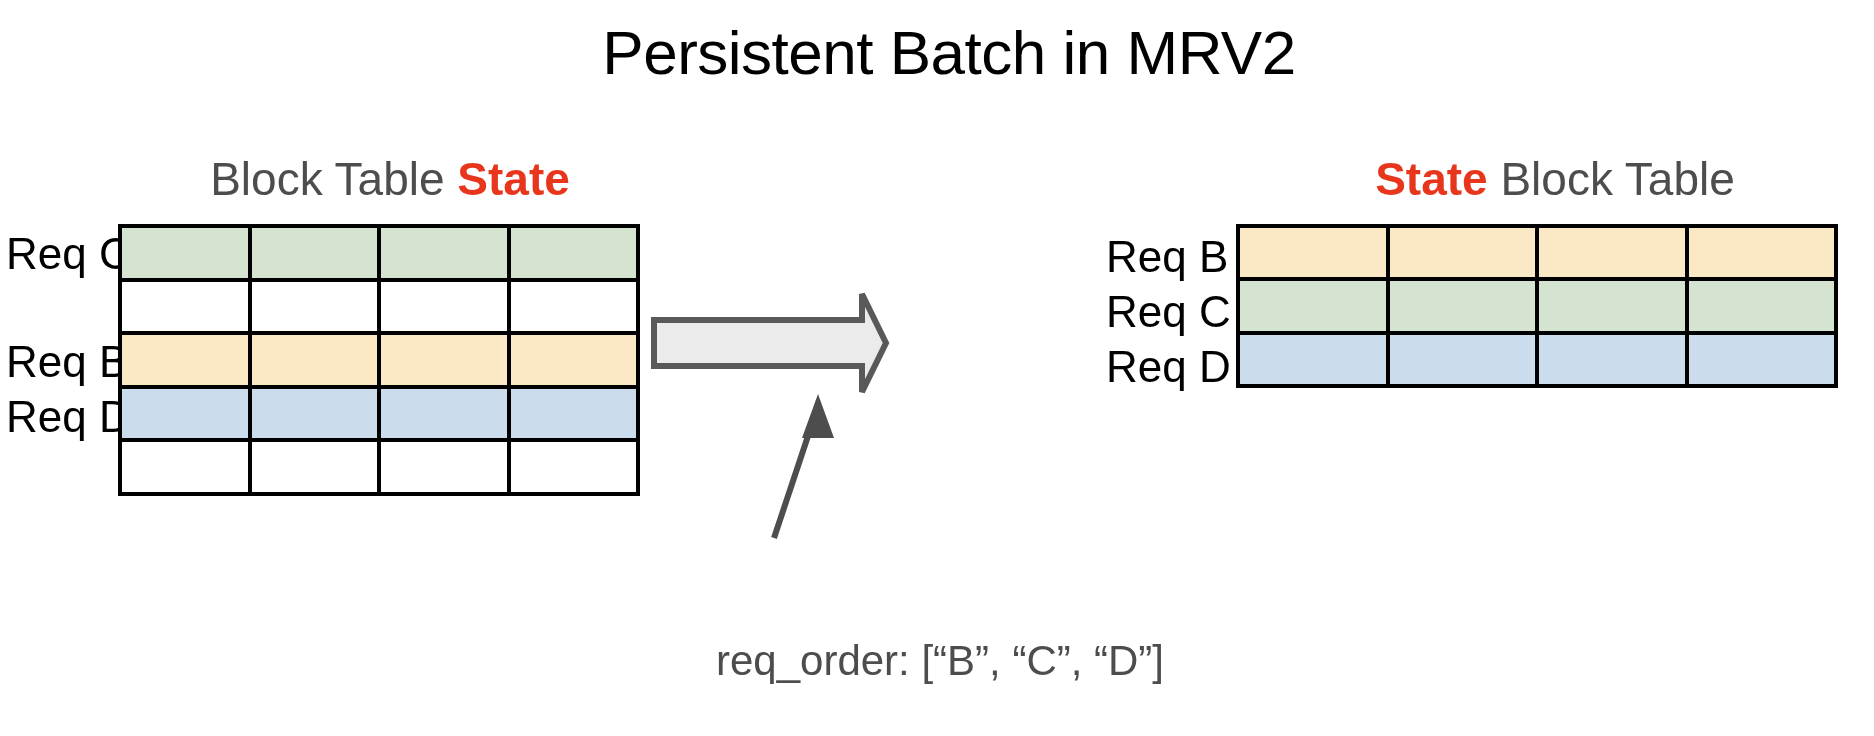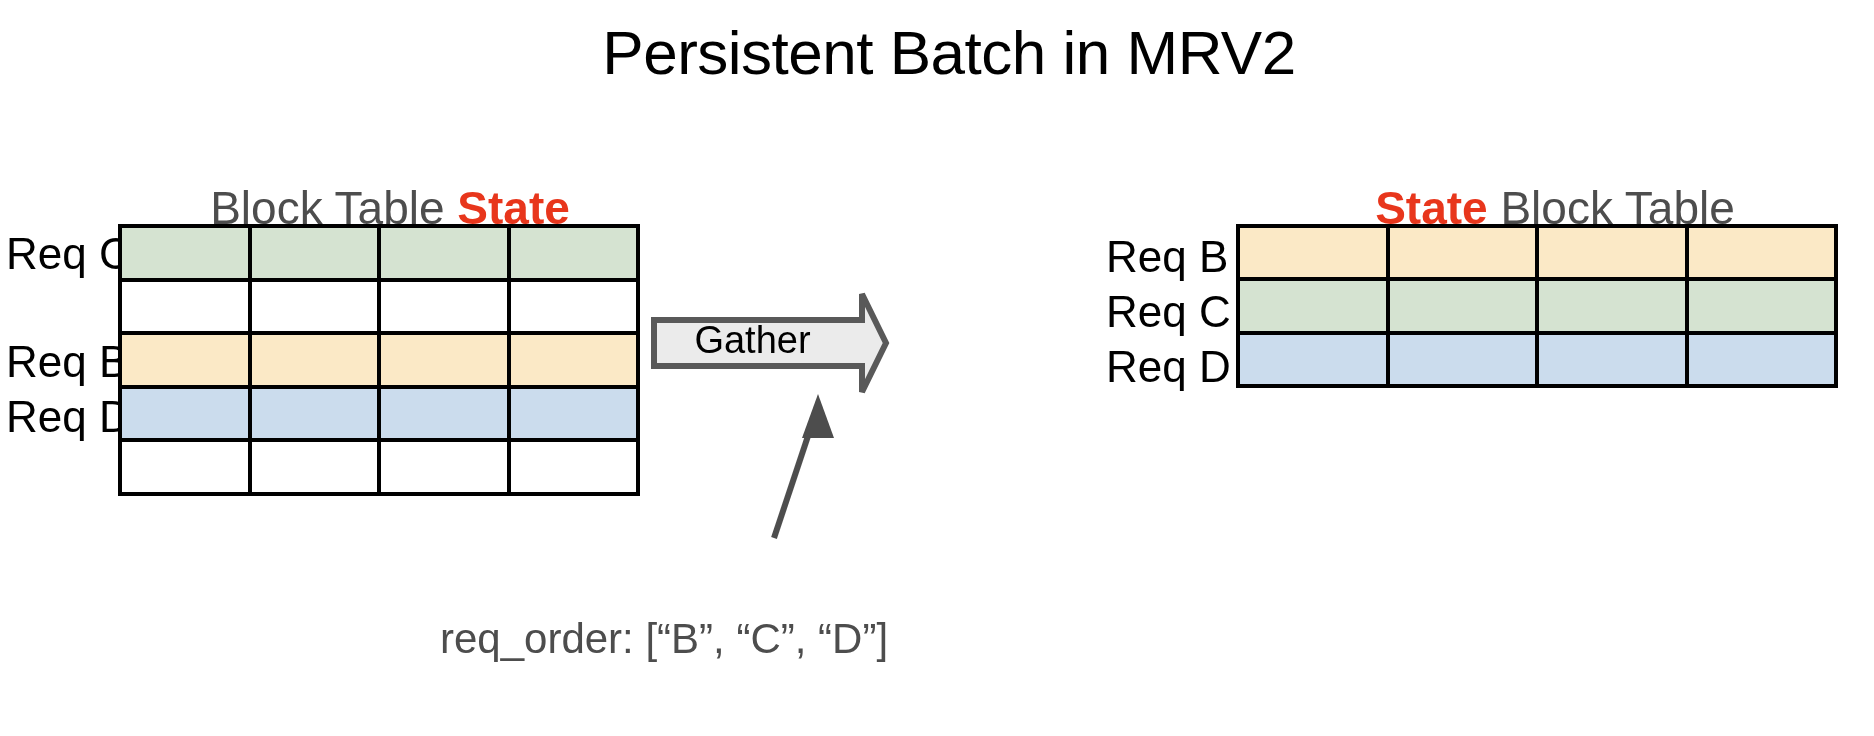--- a/index.html
+++ b/index.html
@@ -39,21 +39,20 @@
 
   
   .section-heading {
     position: absolute;
     font-size: 46px;
     line-height: 58px;
     font-weight: 400;
     color: #4d4d4d;
     white-space: nowrap;
     text-align: center;
-    margin-top: 29px;
   }
   .section-heading .accent {
     color: #e8361c;
     font-weight: 700;
   }
   #heading-state  { left: 110px;  top: 150px; width: 560px; }
   #heading-input  { left: 1230px; top: 150px; width: 650px; }
 
   
   .row-label {
@@ -117,23 +116,23 @@
   #callout-arrow {
     position: absolute;
     left: 760px;
     top: 390px;
     width: 90px;
     height: 150px;
   }
   #req-order-caption {
     position: absolute;
     left: 440px;
-    top: 612px;
+    top: 634px;
     width: 1000px;
-    text-align: left;
+    text-align: center;
     font-size: 42px;
     line-height: 54px;
     color: #4d4d4d;
     white-space: nowrap;
   }
 </style>
 </head>
 <body>
 
 <div id="canvas">
@@ -177,21 +176,20 @@
 
     <div class="cell" style="background: rgb(255, 255, 255);"></div>
     <div class="cell" style="background: rgb(255, 255, 255);"></div>
     <div class="cell" style="background: rgb(255, 255, 255);"></div>
     <div class="cell" style="background: rgb(255, 255, 255);"></div>
   </div>
 
   <svg id="gather-arrow" viewBox="0 0 240 110">
     <polygon points="4,32 212,32 212,6 236,55 212,104 212,78 4,78" fill="#ebebeb" stroke="#595959" stroke-width="6" stroke-linejoin="miter"></polygon>
   </svg>
-  <div id="gather-label">Gather</div>
 
   <div class="row-label right" style="top:237px">Req B</div>
   <div class="row-label right" style="top:292px">Req C</div>
   <div class="row-label right" style="top:347px">Req D</div>
 
   <div class="block-table" id="table-input">
     <div class="cell" style="background: rgb(251, 233, 198);"></div>
     <div class="cell" style="background: rgb(251, 233, 198);"></div>
     <div class="cell" style="background: rgb(251, 233, 198);"></div>
     <div class="cell" style="background: rgb(251, 233, 198);"></div>

